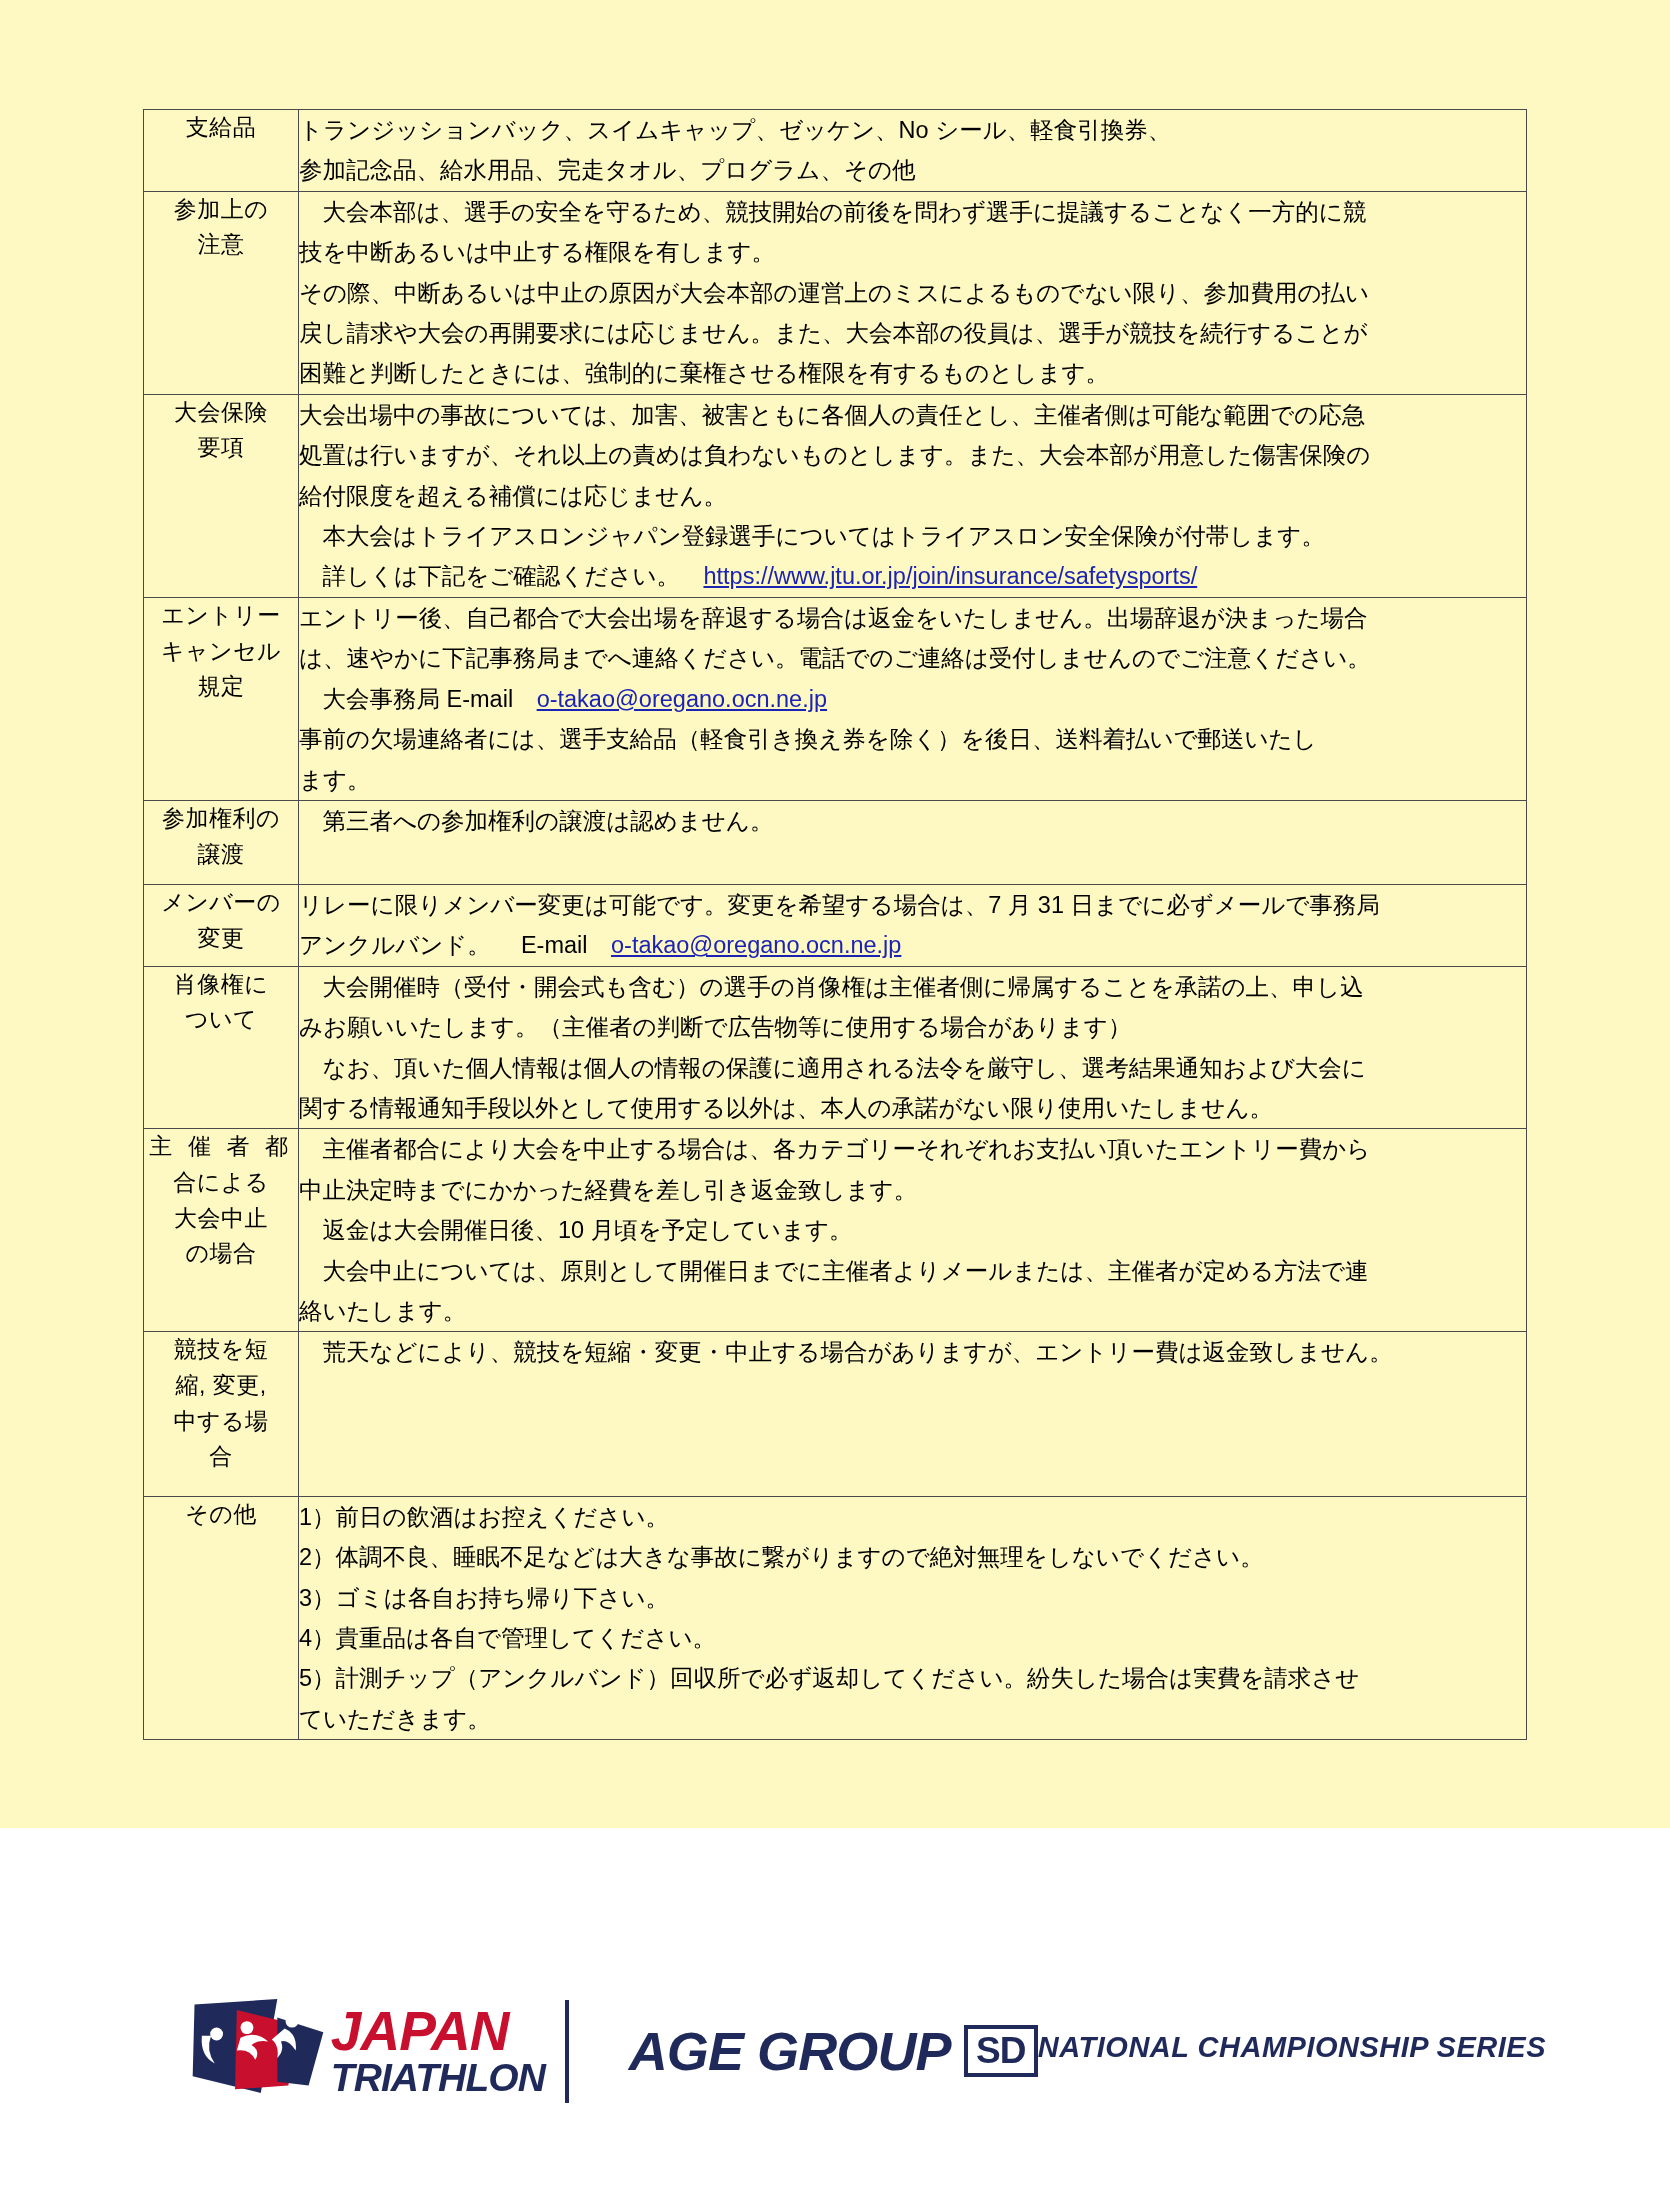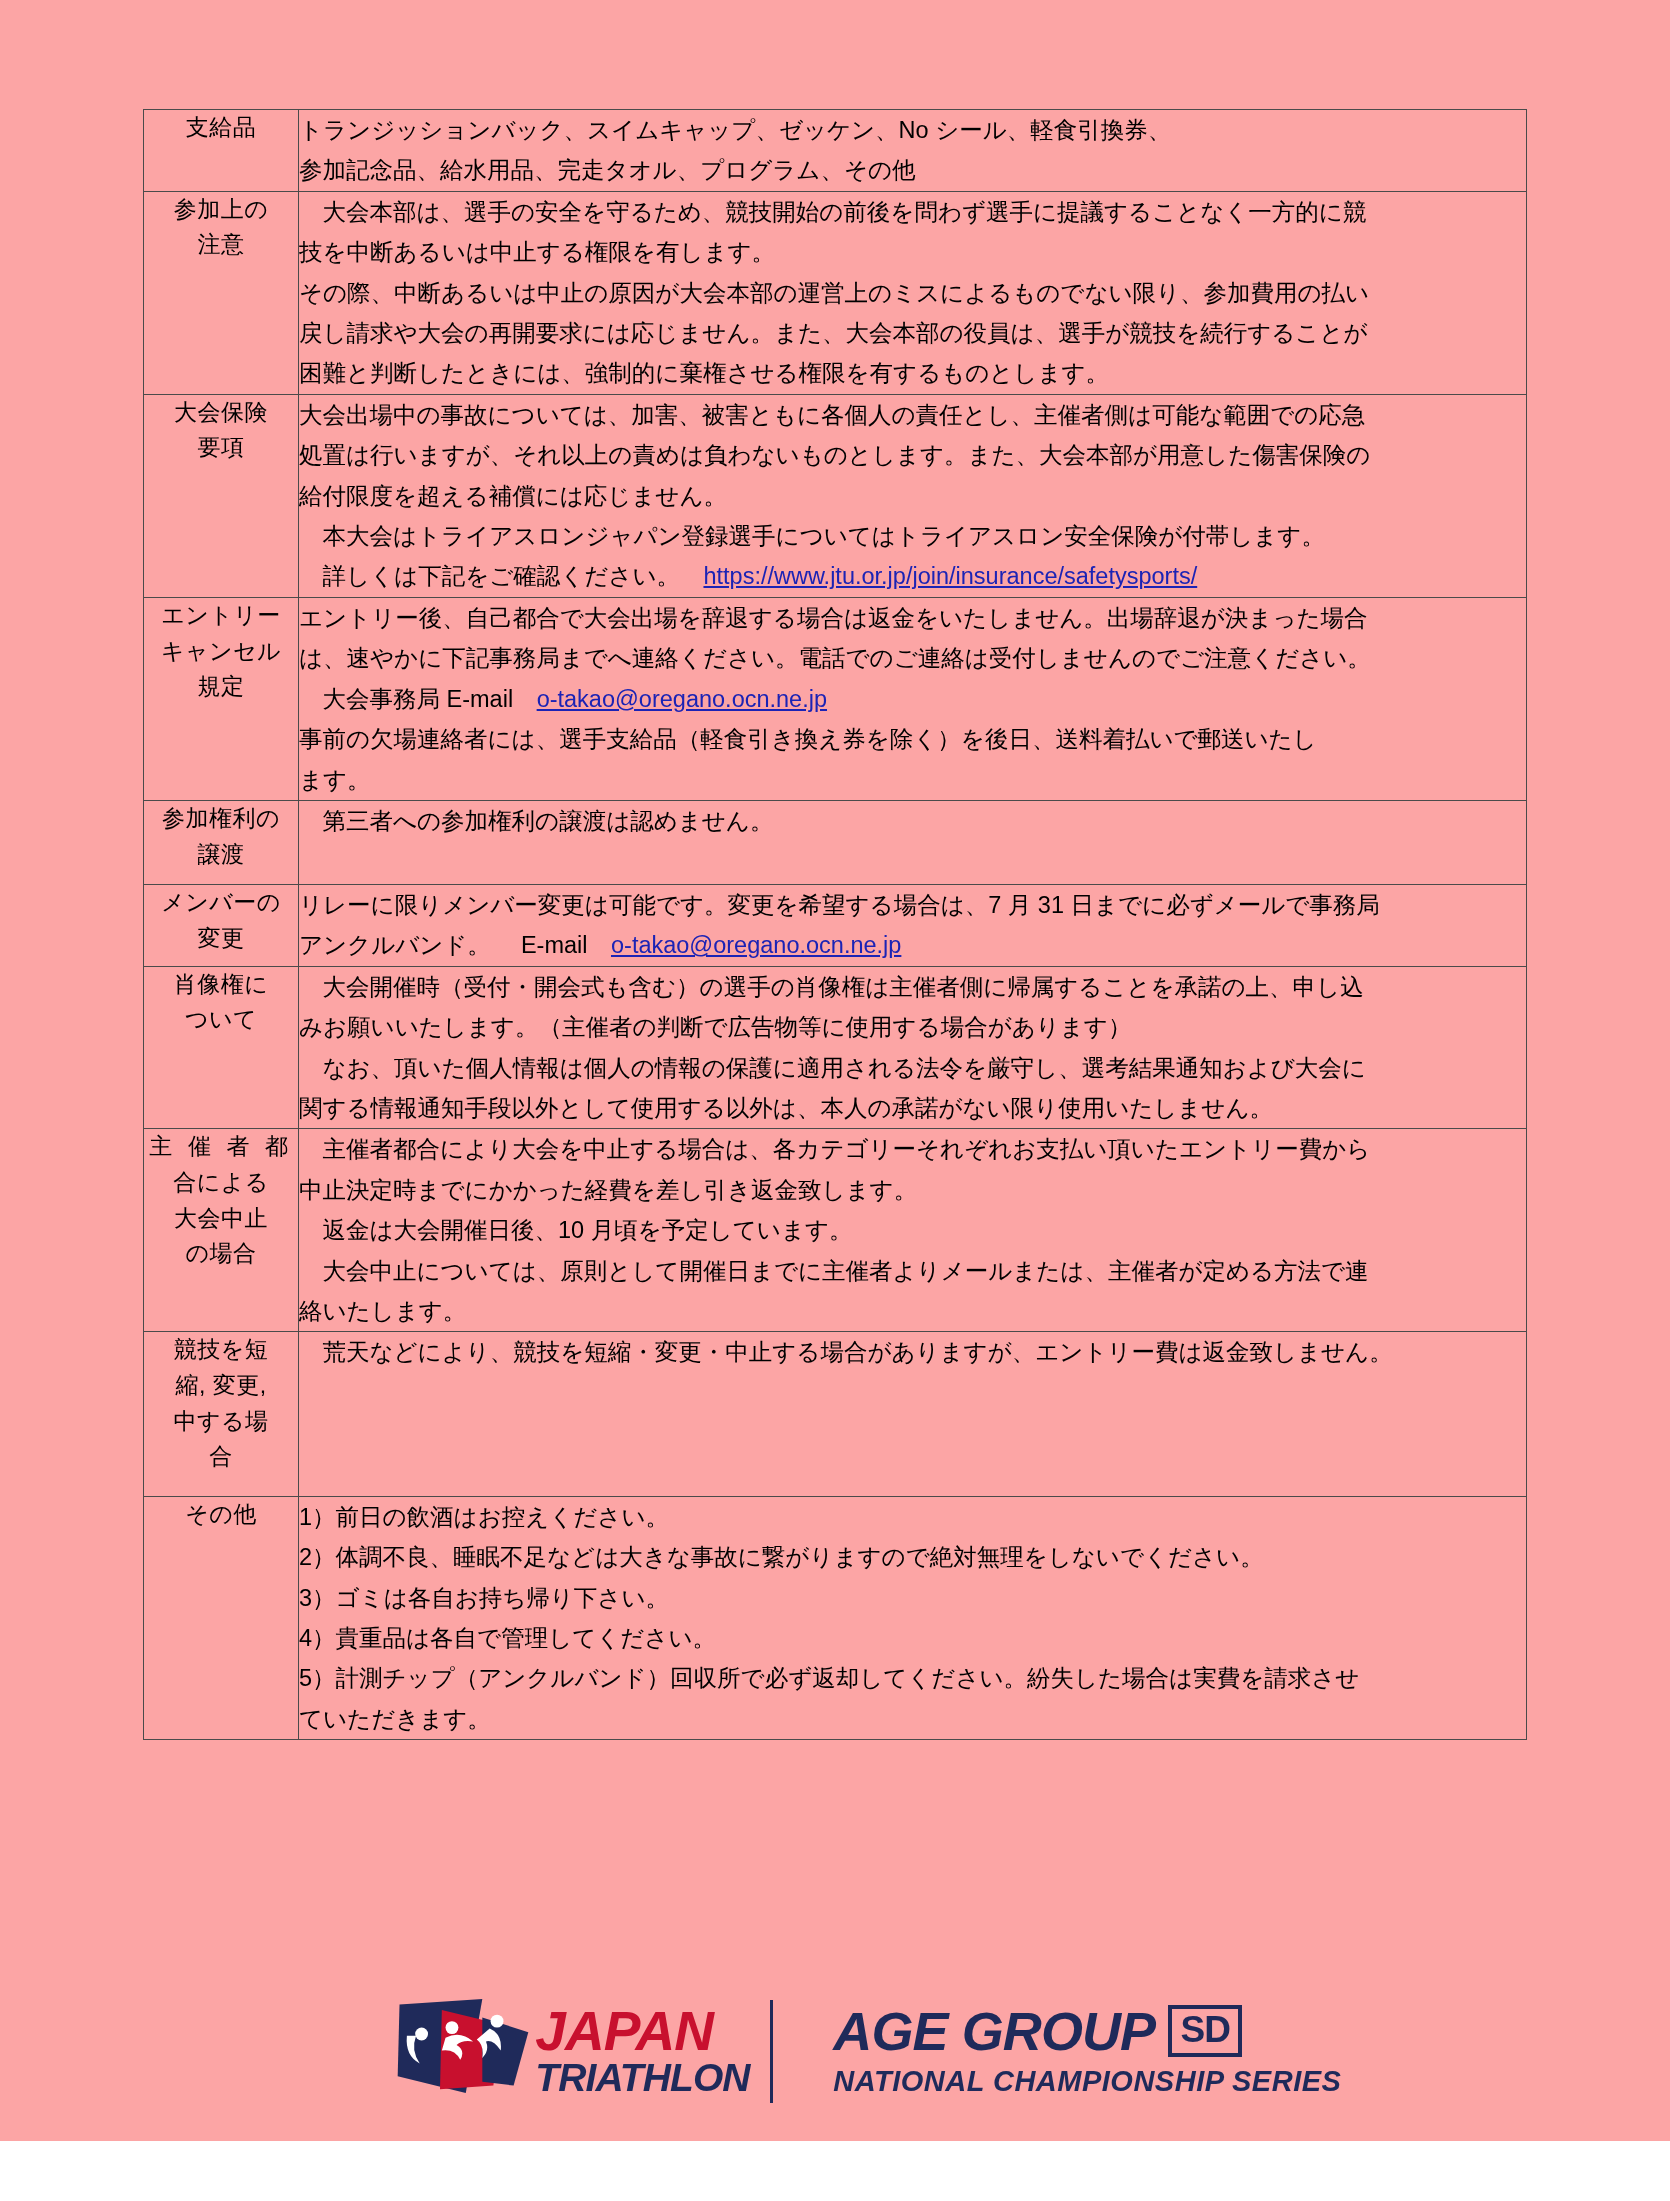--- a/index.html
+++ b/index.html
@@ -13,22 +13,22 @@
     font-family: "Liberation Sans", "DejaVu Sans", sans-serif;
     color: #000000;
     position: relative;
     overflow: hidden;
   }
 
   .page {
     position: absolute;
     left: 0; top: 0;
     width: 1671px;
-    height: 2141px;
-    background: #fca5a5;
+    height: 1828px;
+    background: #fef9c3;
   }
 
   .doc-table {
     position: absolute;
     left: 143px;
     top: 109px;
     width: 1384px;
     border-collapse: collapse;
     table-layout: fixed;
   }
@@ -130,21 +130,21 @@
     letter-spacing: -0.9px;
   }
   .logo-divider {
     width: 3.7px;
     height: 103px;
     background: #1f2a5a;
     margin: 0 20px;
   }
   .logo-right {
     display: flex;
-    flex-direction: column;
+    flex-direction: row;
     justify-content: flex-start;
     margin-left: 40px;
   }
   .logo-ag-line {
     display: flex;
     align-items: center;
   }
   .logo-ag {
     font-family: "Liberation Sans", "DejaVu Sans", sans-serif;
     font-weight: bold;

